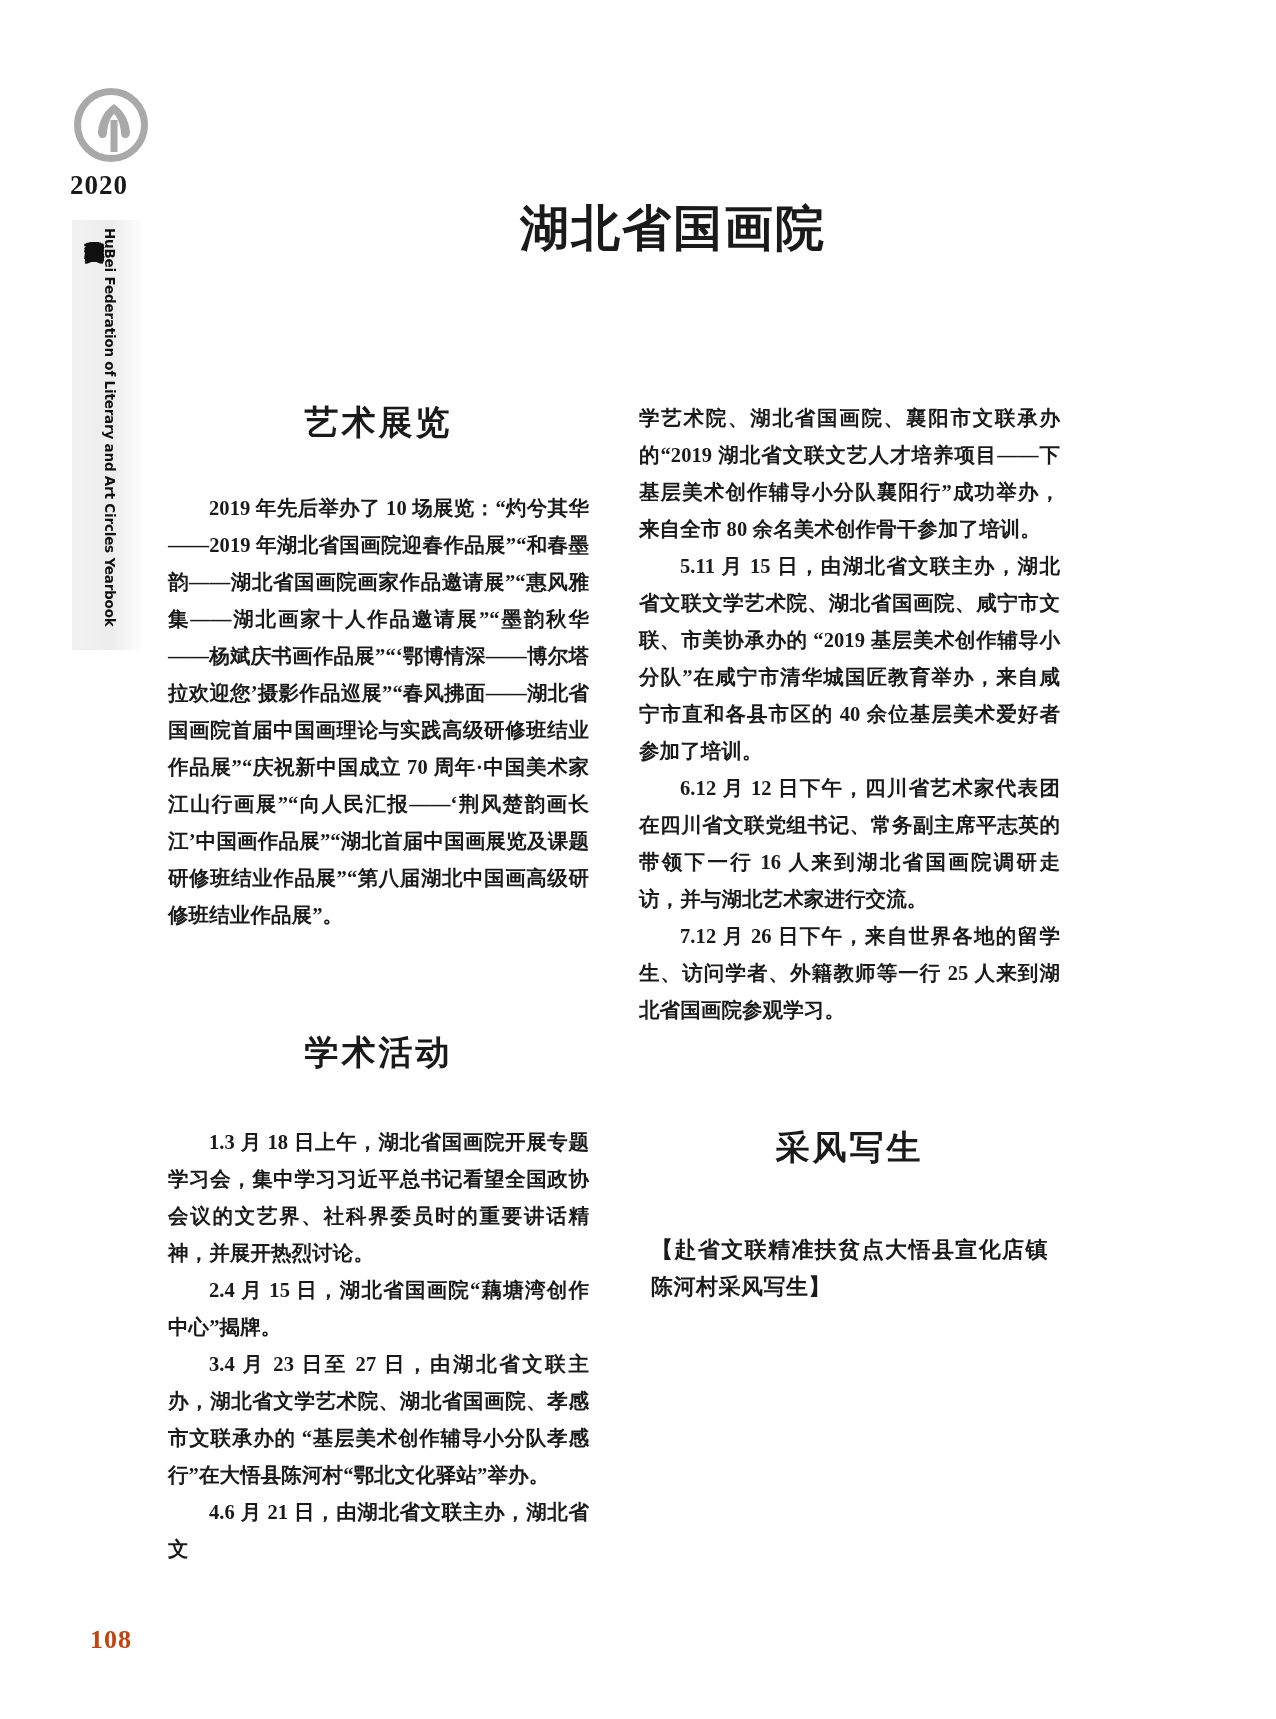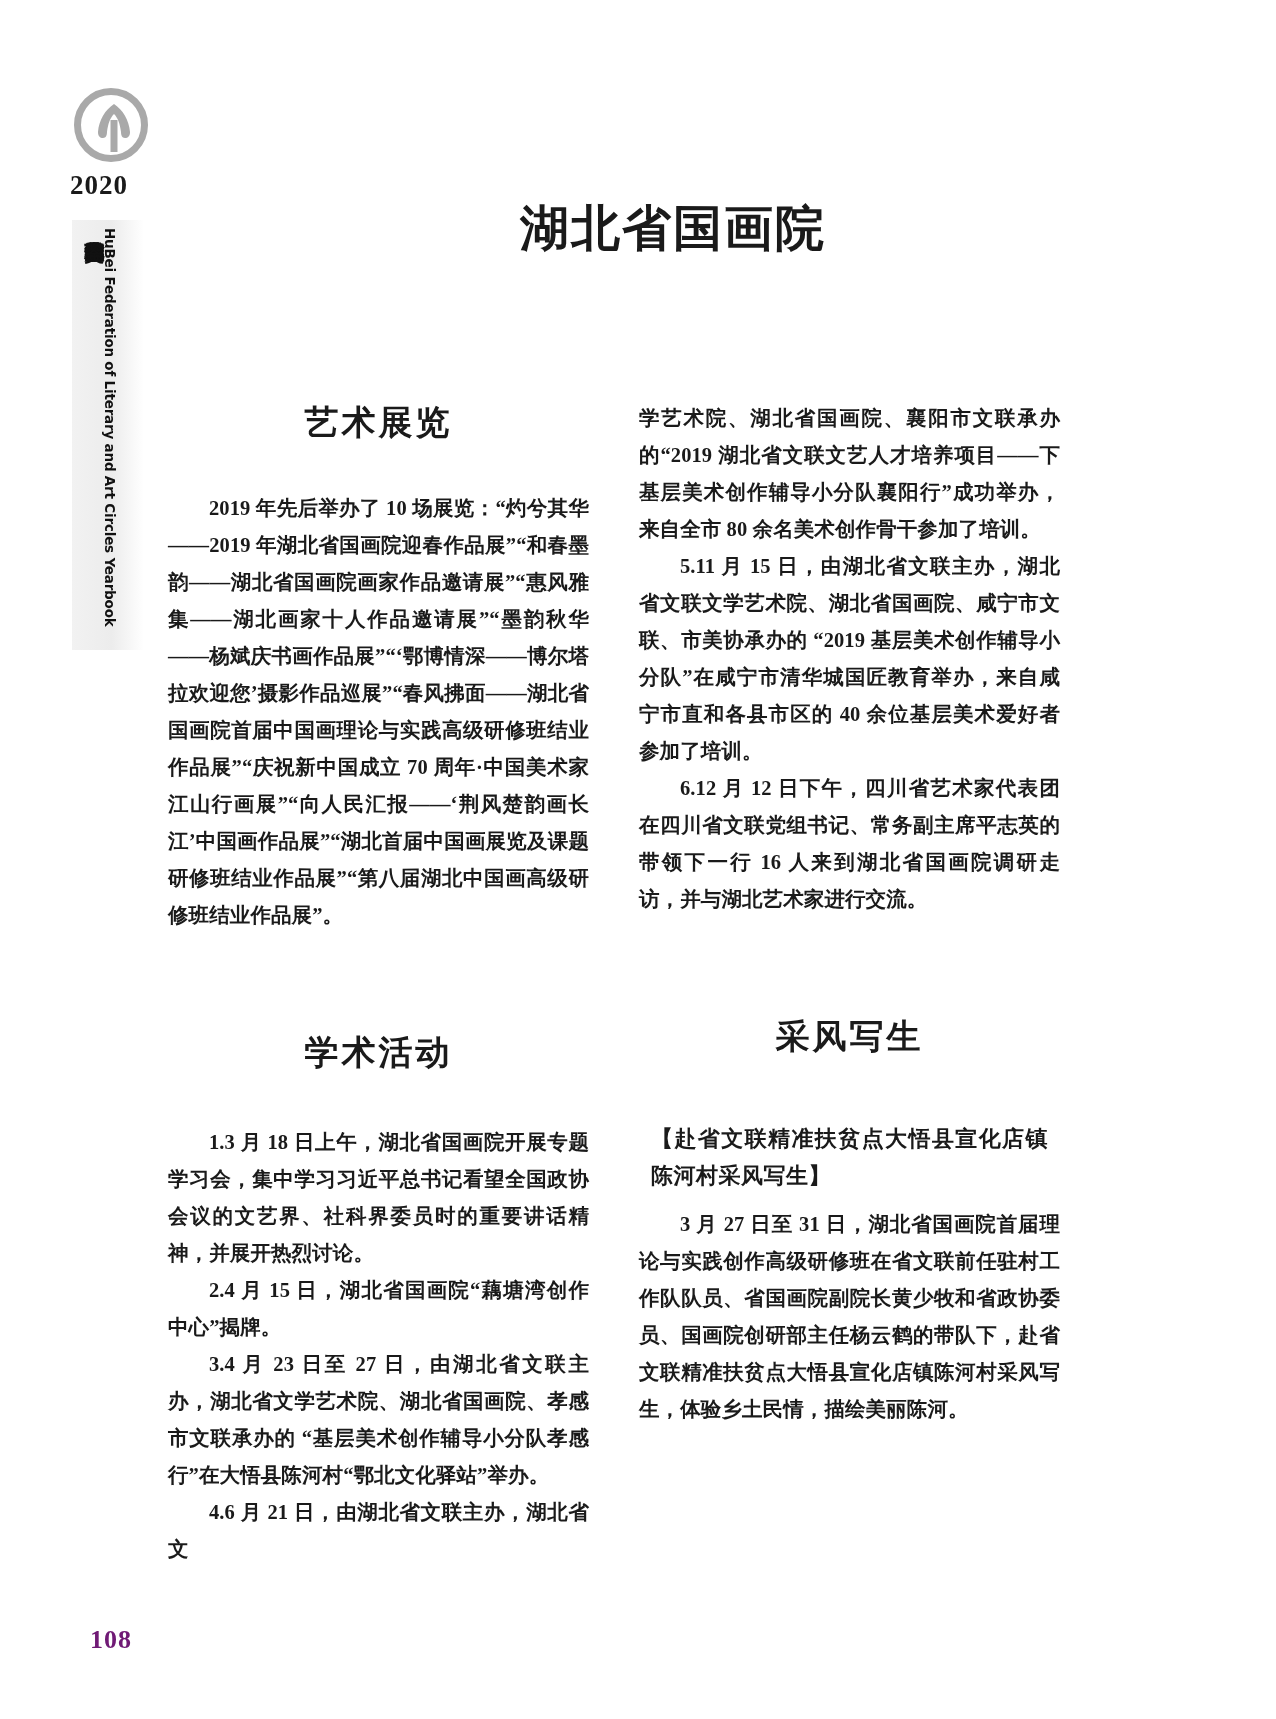--- a/index.html
+++ b/index.html
@@ -162,21 +162,21 @@
   .gap-head-body { height: 48px; }
 
   
   .page-number {
     position: absolute;
     left: 90px;
     top: 1625px;
     font-family: "Liberation Serif", serif;
     font-weight: bold;
     font-size: 26px;
-    color: #701a75;
+    color: #c2410c;
     letter-spacing: 1px;
   }
 </style>
 </head>
 <body>
 
 <div class="page">
 
   <div class="spine">
     <div class="logo-wrap">
@@ -208,26 +208,26 @@
       <p class="para">1.3 月 18 日上午，湖北省国画院开展专题学习会，集中学习习近平总书记看望全国政协会议的文艺界、社科界委员时的重要讲话精神，并展开热烈讨论。</p>
       <p class="para">2.4 月 15 日，湖北省国画院“藕塘湾创作中心”揭牌。</p>
       <p class="para">3.4 月 23 日至 27 日，由湖北省文联主办，湖北省文学艺术院、湖北省国画院、孝感市文联承办的 “基层美术创作辅导小分队孝感行”在大悟县陈河村“鄂北文化驿站”举办。</p>
       <p class="para">4.6 月 21 日，由湖北省文联主办，湖北省文</p>
     </div>
 
     <div class="col">
       <p class="para noindent">学艺术院、湖北省国画院、襄阳市文联承办的“2019 湖北省文联文艺人才培养项目——下基层美术创作辅导小分队襄阳行”成功举办，来自全市 80 余名美术创作骨干参加了培训。</p>
       <p class="para">5.11 月 15 日，由湖北省文联主办，湖北省文联文学艺术院、湖北省国画院、咸宁市文联、市美协承办的 “2019 基层美术创作辅导小分队”在咸宁市清华城国匠教育举办，来自咸宁市直和各县市区的 40 余位基层美术爱好者参加了培训。</p>
       <p class="para">6.12 月 12 日下午，四川省艺术家代表团在四川省文联党组书记、常务副主席平志英的带领下一行 16 人来到湖北省国画院调研走访，并与湖北艺术家进行交流。</p>
+      <p class="para">7.12 月 26 日下午，来自世界各地的留学生、访问学者、外籍教师等一行 25 人来到湖北省国画院参观学习。</p>
 
       <div class="gap-before-head"></div>
       <h2 class="section">采风写生</h2>
       <div class="gap-head-body"></div>
 
       <h3 class="subsection">【赴省文联精准扶贫点大悟县宣化店镇陈河村采风写生】</h3>
-      <p class="para">3 月 27 日至 31 日，湖北省国画院首届理论与实践创作高级研修班在省文联前任驻村工作队队员、省国画院副院长黄少牧和省政协委员、国画院创研部主任杨云鹤的带队下，赴省文联精准扶贫点大悟县宣化店镇陈河村采风写生，体验乡土民情，描绘美丽陈河。</p>
     </div>
 
   </div>
 
   <div class="page-number">108</div>
 
 </div>
 
 </body></html>

